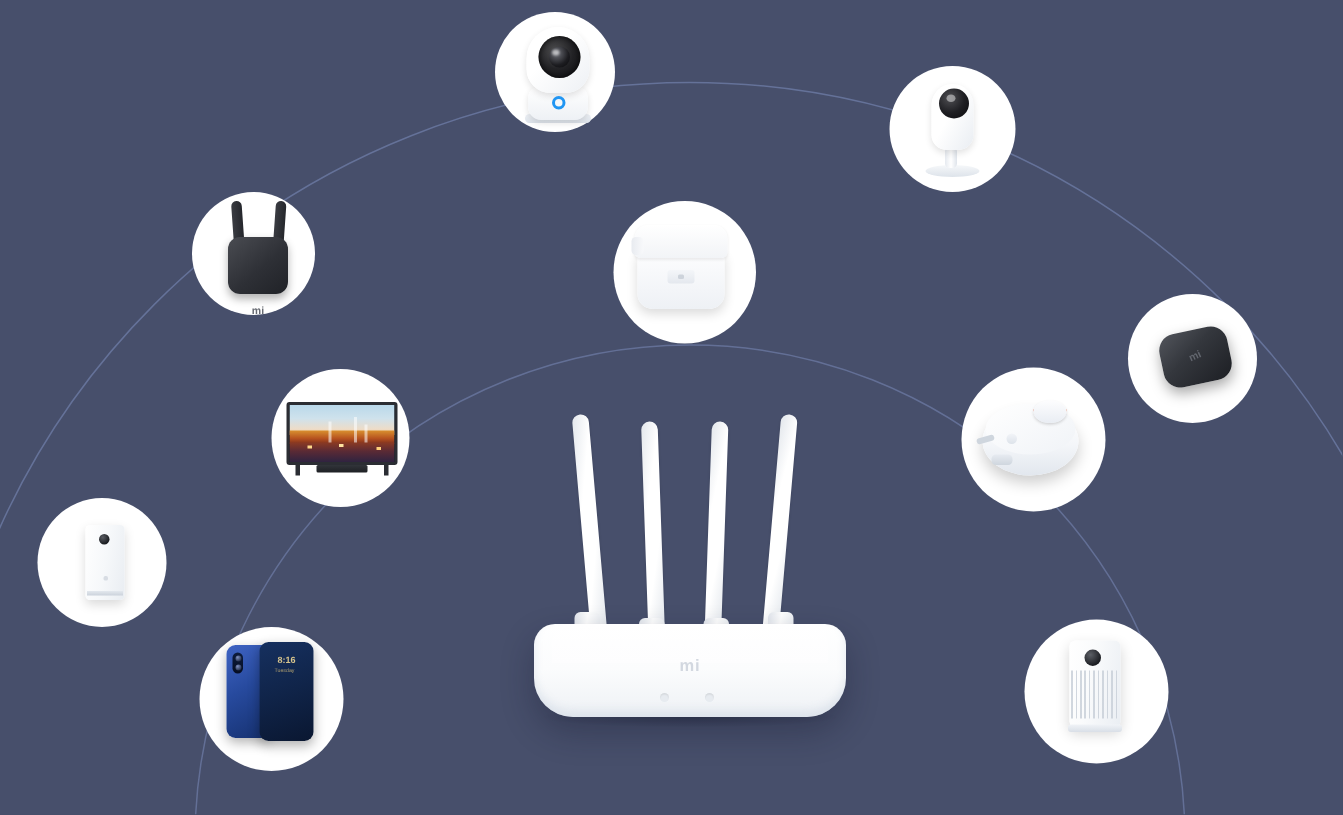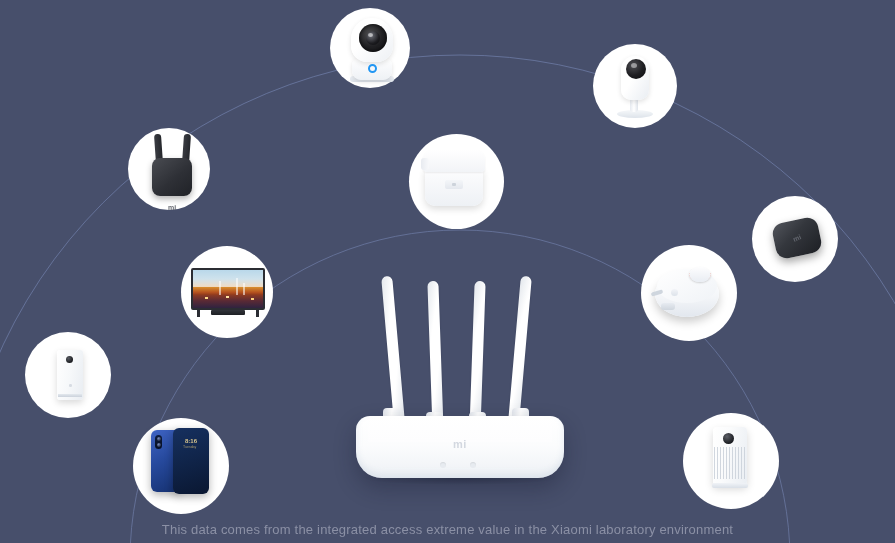--- a/index.html
+++ b/index.html
@@ -319,15 +319,14 @@
 
   <div class="bubble" style="left:683px; top:413px; width:96px; height:96px;">
     <div class="dev">
       <div class="ap-body"></div>
       <div class="ap-mesh"></div>
       <div class="ap-disp"></div>
       <div class="ap-foot"></div>
     </div>
   </div>
 
-  <div id="caption" style="color: rgb(139, 144, 165);">This data comes from the integrated access extreme value in the Xiaomi laboratory environment</div>
 
 </div>
 
 </body></html>

